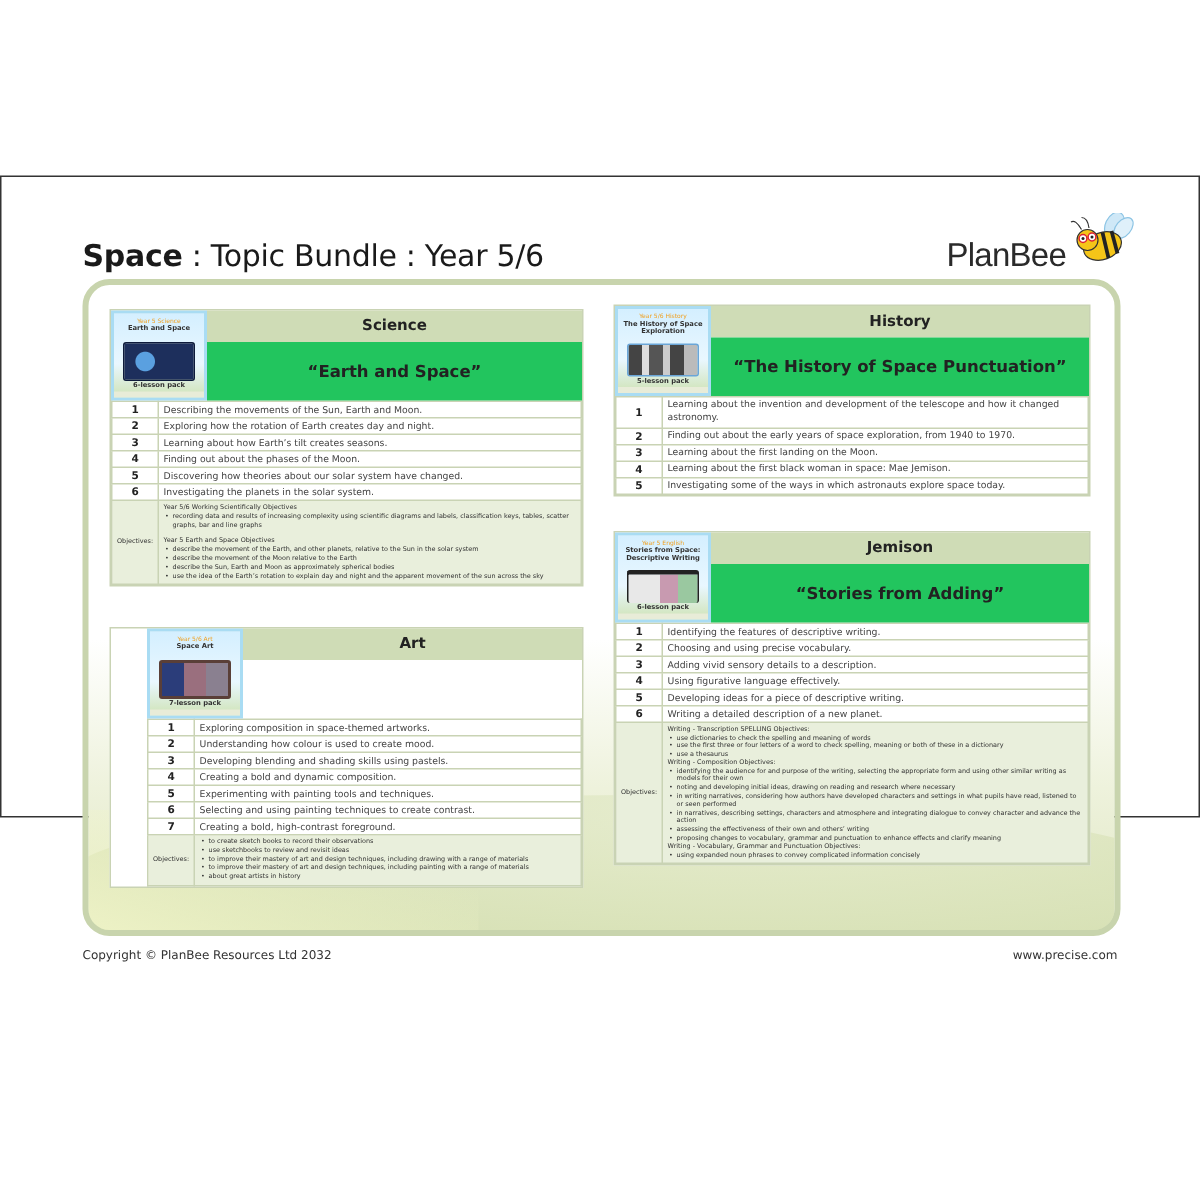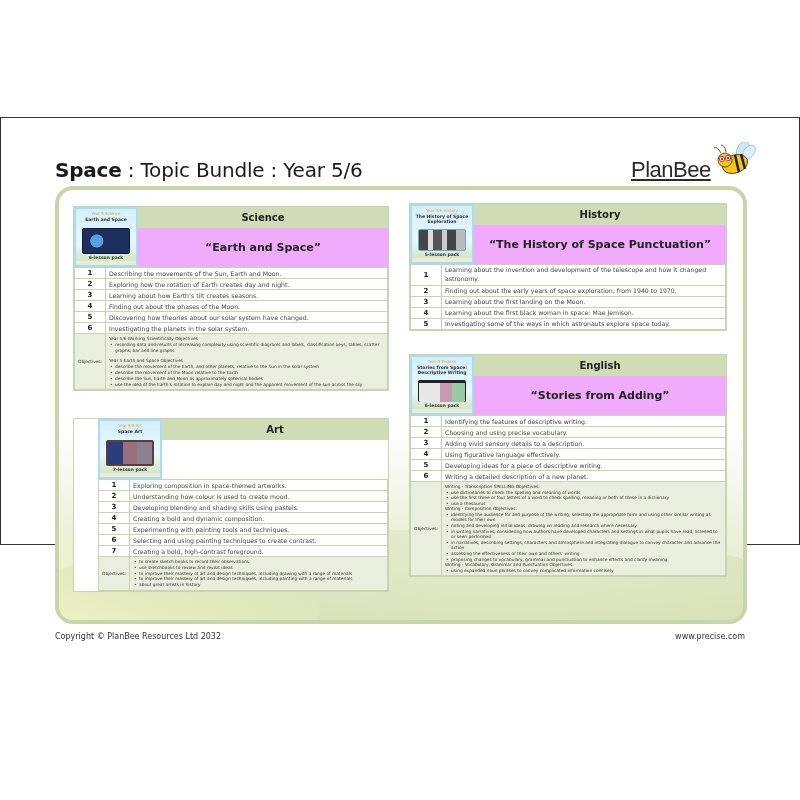--- a/index.html
+++ b/index.html
@@ -17,21 +17,20 @@
     font-size: 20px; color: #1a1a1a; letter-spacing: -0.2px;
   }
   .title b { font-weight: bold; }
 
   .logo {
     position: absolute; left: 628px; top: 26px; width: 130px; height: 40px;
   }
   .logo-text {
     position: absolute; left: 2px; top: 13px; font-size: 22px; color: #2a2a2a; letter-spacing: -0.5px;
     font-family: "Liberation Sans", sans-serif;
-    text-decoration: underline;
   }
   .logo-bee { position: absolute; left: 82px; top: -2px; width: 46px; height: 36px; }
 
   .frame {
     position: absolute; left: 54px; top: 68px; width: 692px; height: 438px;
     border: 4px solid #c8d4ad; border-radius: 18px;
     background: linear-gradient(180deg, #ffffff 0%, #ffffff 55%, #eef2dc 78%, #dfe7c3 100%);
     overflow: hidden;
   }
   .frame-bg-hill {
@@ -61,21 +60,21 @@
   .thumb-title { position: absolute; top: 8px; left: 2px; right: 2px; text-align: center; font-size: 4.5px; color: #333; font-weight: bold; line-height: 1.2; }
   .thumb-img { position: absolute; left: 6px; right: 6px; top: 19px; height: 26px; border-radius: 2px; }
   .thumb-pack { position: absolute; bottom: 5px; left: 0; right: 0; text-align: center; font-size: 4.5px; font-weight: bold; color: #333; }
   .thumb-foot { position: absolute; bottom: 0; left: 0; right: 0; height: 4px; background: #e8ecd8; }
 
   .head-right { flex: 1; display: flex; flex-direction: column; }
   .subject {
     height: 21px; background: #cfdcb6; text-align: center; font-weight: bold; font-size: 10px; line-height: 21px; color: #222;
   }
   .lesson-title {
-    flex: 1; background: #f0abfc; text-align: center; font-weight: bold; font-size: 11px; color: #222;
+    flex: 1; background: #22c55e; text-align: center; font-weight: bold; font-size: 11px; color: #222;
     display: flex; align-items: center; justify-content: center;
   }
 
   table.lessons { width: 100%; border-collapse: collapse; font-size: 6.2px; color: #444; }
   table.lessons td { border: 1px solid #c9d3b4; padding: 1px 3px; height: 10px; vertical-align: middle; }
   table.lessons td.num { width: 31px; text-align: center; font-weight: bold; color: #222; font-size: 7px; }
   table.lessons tr.obj td { background: #e9efdc; font-size: 4.3px; color: #333; line-height: 1.35; padding: 2px 3px; }
   table.lessons tr.obj td.num { font-weight: normal; font-size: 4.3px; }
   .obj-heading { display: block; }
   .obj-list { list-style: none; }
@@ -282,21 +281,21 @@
   <div class="panel" style="left:408px; top:236px; width:318px;">
     <div class="panel-head">
       <div class="thumb">
         <div class="thumb-year">Year 5 English</div>
         <div class="thumb-title">Stories from Space: Descriptive Writing</div>
         <div class="thumb-img" style="top:23px; height:22px; background: linear-gradient(90deg, #e8e8e8 0 45%, #c89ab0 45% 72%, #9ac8a0 72%); border-top:3px solid #222; border-left:1px solid #222; border-right:1px solid #222;"></div>
         <div class="thumb-pack">6-lesson pack</div>
         <div class="thumb-foot"></div>
       </div>
       <div class="head-right">
-        <div class="subject">English</div>
+        <div class="subject">Jemison</div>
         <div class="lesson-title">“Stories from Adding”</div>
       </div>
     </div>
     <table class="lessons">
       <tbody>
           <tr>
             <td class="num">1</td>
             <td>Identifying the features of descriptive writing.</td>
           </tr>
       <tr>

